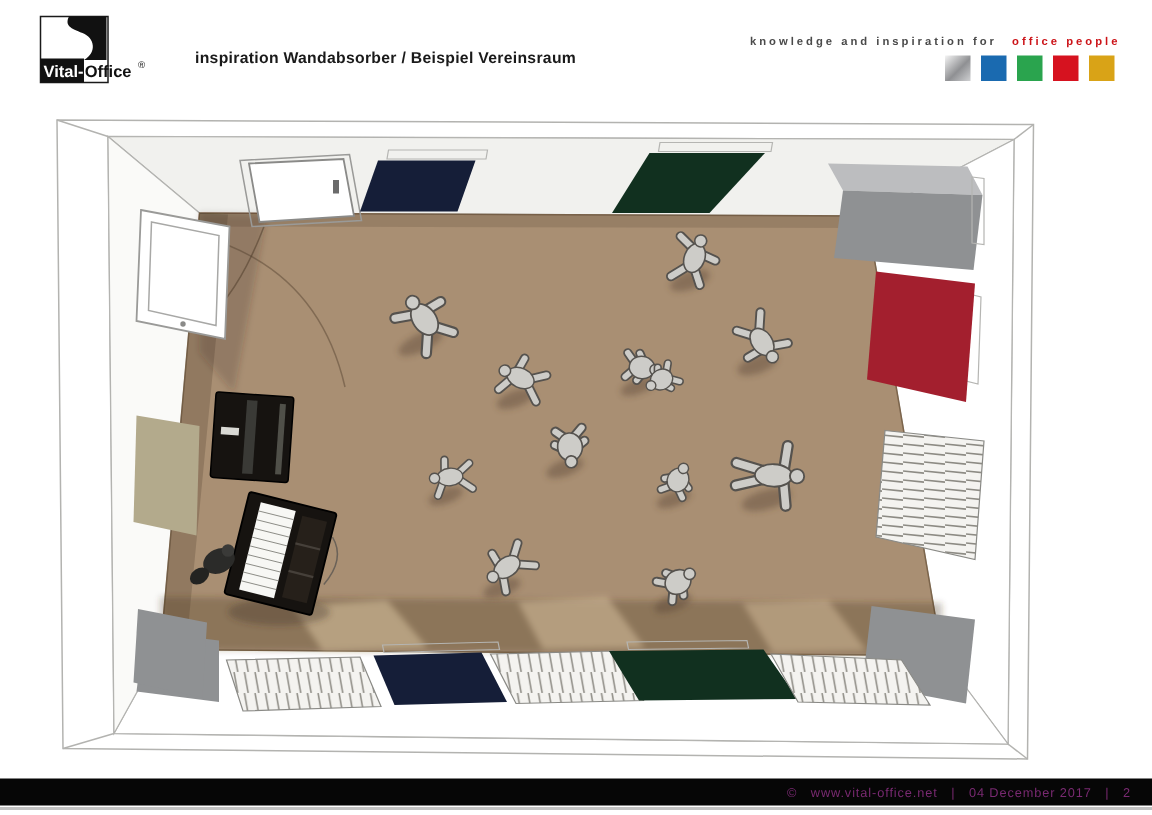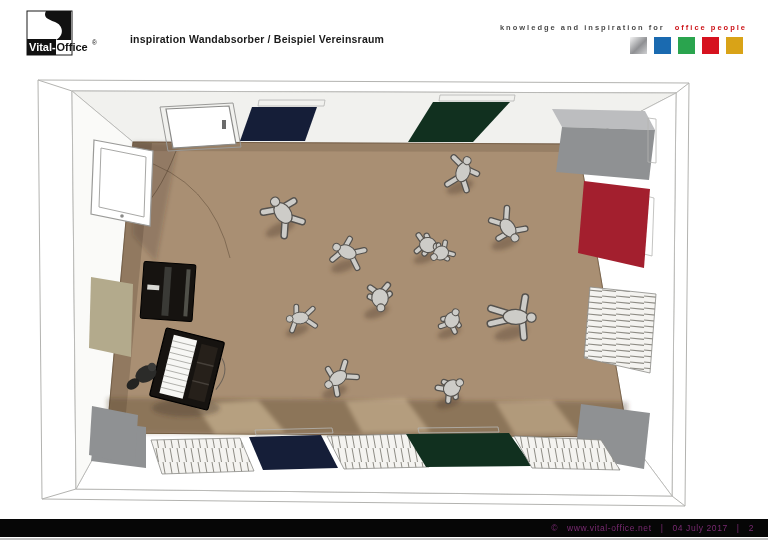--- a/index.html
+++ b/index.html
@@ -245,17 +245,17 @@
       <ellipse cx="-8" cy="12" rx="13" ry="5.5" fill="rgba(86,64,44,0.40)" filter="url(#soft)" transform="rotate(-20)"></ellipse>
       <use href="#figC" transform="rotate(55) scale(1.05)"></use>
     </g>
   </g>
 </svg>
 
 <div class="footer-bar" style="background: rgb(6, 6, 6);">
   <span style="color: rgb(122, 42, 114);">©</span>
   <span style="color: rgb(122, 42, 114);">www.vital-office.net</span>
   <span style="color: rgb(122, 42, 114);">|</span>
-  <span style="color: rgb(122, 42, 114);">04 July 2017</span>
+  <span style="color: rgb(122, 42, 114);">04 December 2017</span>
   <span style="color: rgb(122, 42, 114);">|</span>
   <span style="color: rgb(122, 42, 114);">2</span>
 </div>
 <div class="footer-rule"></div>
 
 </body></html>

